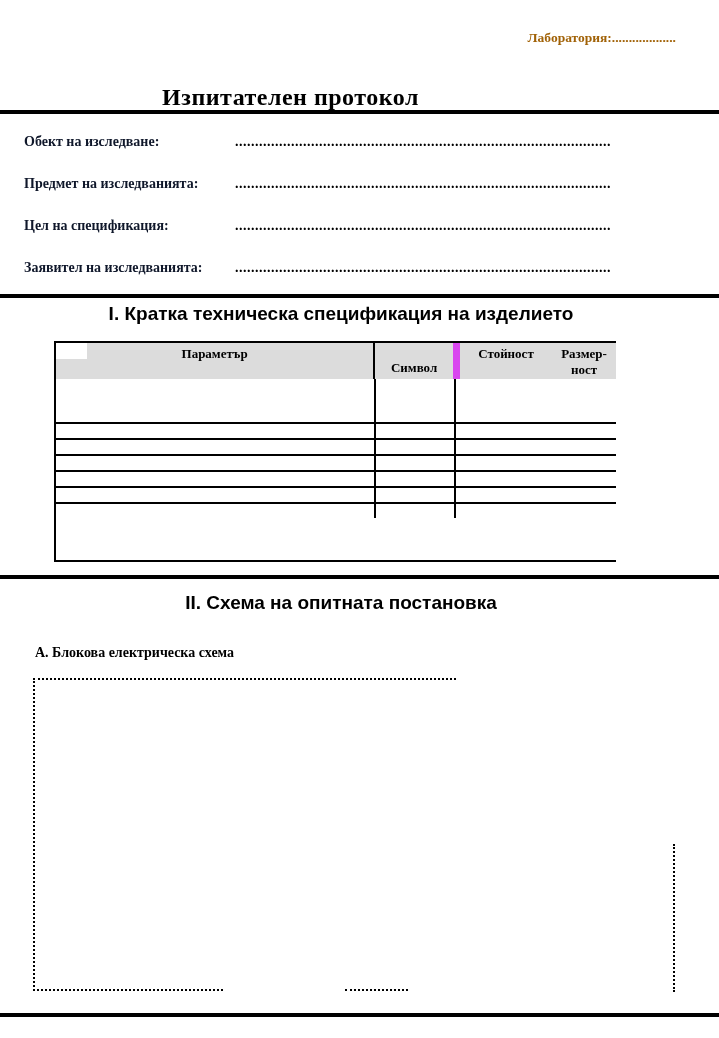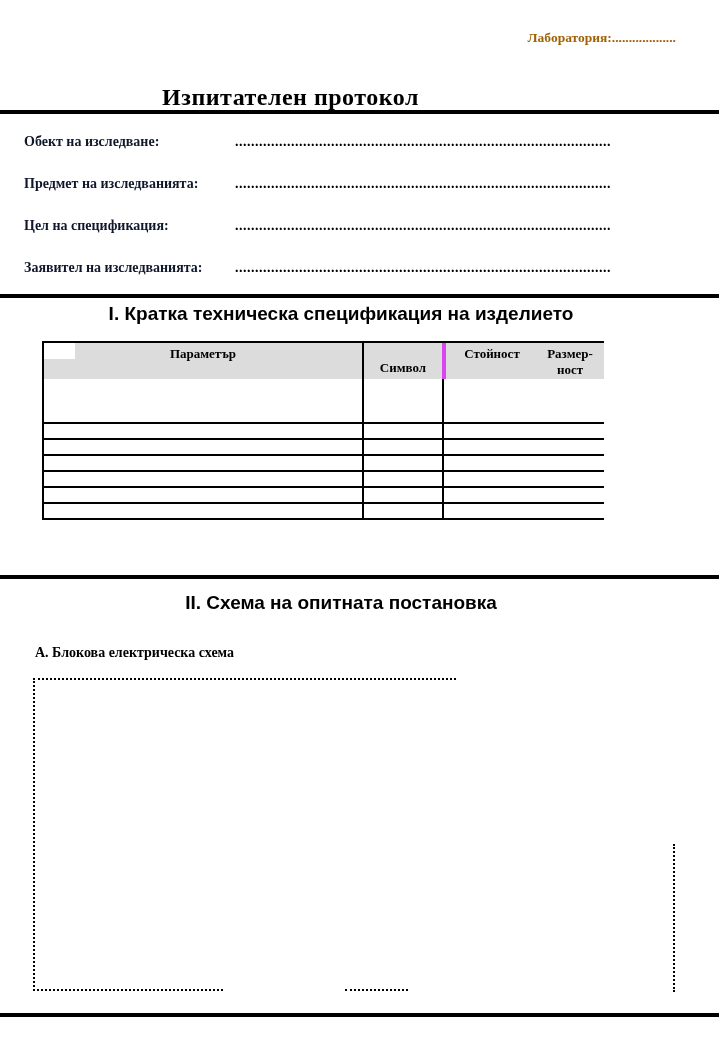--- a/index.html
+++ b/index.html
@@ -25,31 +25,31 @@
     position:absolute;left:211px;top:0;width:376px;height:18px;overflow:hidden;
     font-size:14px;font-weight:bold;color:#000;white-space:nowrap;letter-spacing:0.5px;
   }
   .section-heading{
     position:absolute;left:0;width:682px;text-align:center;
     font-family:"Liberation Sans","DejaVu Sans",sans-serif;
     font-size:19px;font-weight:bold;
   }
   
   .spec-table{
-    position:absolute;left:42px;top:341px;width:562px;height:179px;
+    position:absolute;left:54px;top:341px;width:562px;height:221px;
     border:2px solid #000;border-right:none;box-sizing:border-box;background:#fff;
   }
   .thead{
     position:relative;display:flex;height:36px;background:#DCDCDC;
     font-size:13px;font-weight:bold;
   }
   .corner-box{position:absolute;left:0;top:0;width:31px;height:16px;background:#fff;}
   .th-param{width:318px;text-align:center;padding-top:3px;box-sizing:border-box;}
   .th-symbol{width:80px;border-left:2px solid #000;text-align:center;padding-top:17px;box-sizing:border-box;}
-  .th-valdim{flex:1;border-left:4px solid #d946ef;display:flex;padding-top:3px;box-sizing:border-box;}
+  .th-valdim{flex:1;border-left:7px solid #d946ef;display:flex;padding-top:3px;box-sizing:border-box;justify-content:center;}
   .th-value{width:92px;text-align:center;}
   .th-dim{width:64px;text-align:center;line-height:16px;}
   .trow{display:flex;height:16px;border-bottom:2px solid #000;box-sizing:border-box;}
   .trow.tall{height:45px;}
   .trow.last{height:14px;border-bottom:none;}
   .cA{width:318px;height:100%;box-sizing:border-box;}
   .cB{width:80px;height:100%;border-left:2px solid #000;box-sizing:border-box;}
   .cC{flex:1;height:100%;border-left:2px solid #000;box-sizing:border-box;}
   
   .block-a-label{

